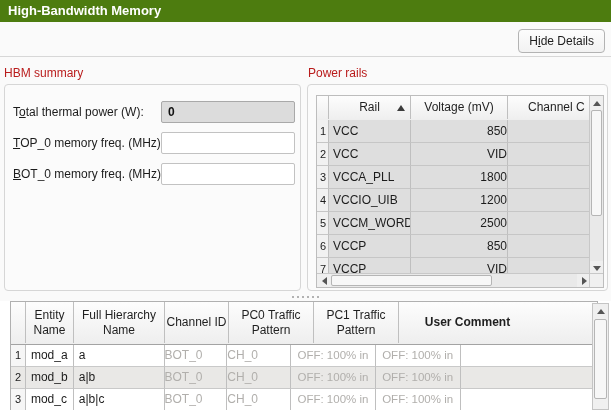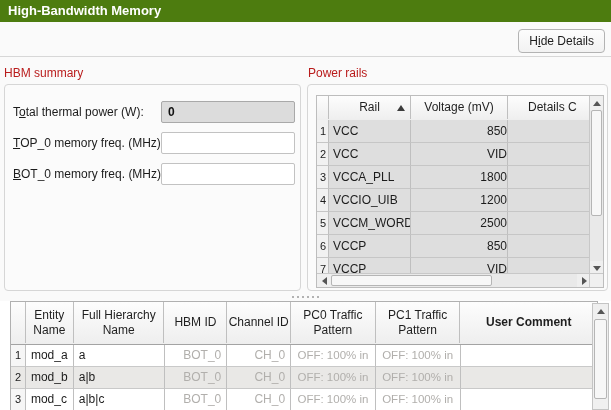--- a/index.html
+++ b/index.html
@@ -77,21 +77,21 @@
   .cw-rn{width:15px;}
   .cw-ent{width:48px;}
   .cw-hier{width:91px;}
   .cw-hbm{width:63px;}
   .cw-chan{width:64px;}
   .cw-pc{width:85px;}
   .cw-user{width:137px;border-right:none;}
   .et-num{text-align:center;background:#f6f6f6;font-size:11px;}
   .et-txt{padding-left:5px;}
   .ro-txt{color:#b1afac;}
-  .al-r{text-align:right;padding-right:5px;}
+  .al-r{text-align:left;padding-right:5px;}
   .al-c{text-align:center;font-size:11.5px;}
   .bold{font-weight:bold;}
 </style>
 </head>
 <body>
 
 <div class="abs titlebar">High-Bandwidth Memory</div>
 
 <div class="abs strip">
   <button class="btn"><span>H</span><span class="mn">i</span><span>de Details</span></button>
@@ -111,21 +111,21 @@
 <div class="abs groupbox" style="left:307px;top:84px;width:301px;height:207px;"></div>
 
 <div class="abs pr-table">
   <div class="hrow pr-h">
     <div class="c hc cw-num"></div>
     <div class="c hc cw-rail">
         <span>Rail</span>
         <span class="sort-asc"></span>
       </div>
     <div class="c hc cw-volt">Voltage (mV)</div>
-    <div class="c hc cw-dyn nowrap">Details C</div>
+    <div class="c hc cw-dyn nowrap">Channel C</div>
   </div>
   <div class="pr-body">
     <div class="pr-row">
       <div class="c pr-num">1</div>
       <div class="c pr-rail">VCC</div>
       <div class="c pr-volt">850</div>
       <div class="c pr-dyn"></div>
     </div>
     <div class="pr-row">
       <div class="c pr-num">2</div>
@@ -196,21 +196,20 @@
     <span class="dot"></span>
 </div>
 
 <div class="abs bottom-bg"></div>
 
 <div class="abs et-table">
   <div class="hrow et-h">
     <div class="c hc cw-rn"></div>
     <div class="c hc cw-ent">Entity Name</div>
     <div class="c hc cw-hier">Full Hierarchy Name</div>
-    <div class="c hc cw-hbm nowrap">HBM ID</div>
     <div class="c hc cw-chan nowrap">Channel ID</div>
     <div class="c hc cw-pc">PC0 Traffic Pattern</div>
     <div class="c hc cw-pc">PC1 Traffic Pattern</div>
     <div class="c hc cw-user nowrap bold">User Comment</div>
   </div>
 
   <div class="et-row">
     <div class="c et-num cw-rn">1</div>
     <div class="c et-txt cw-ent">mod_a</div>
     <div class="c et-txt cw-hier">a</div>

